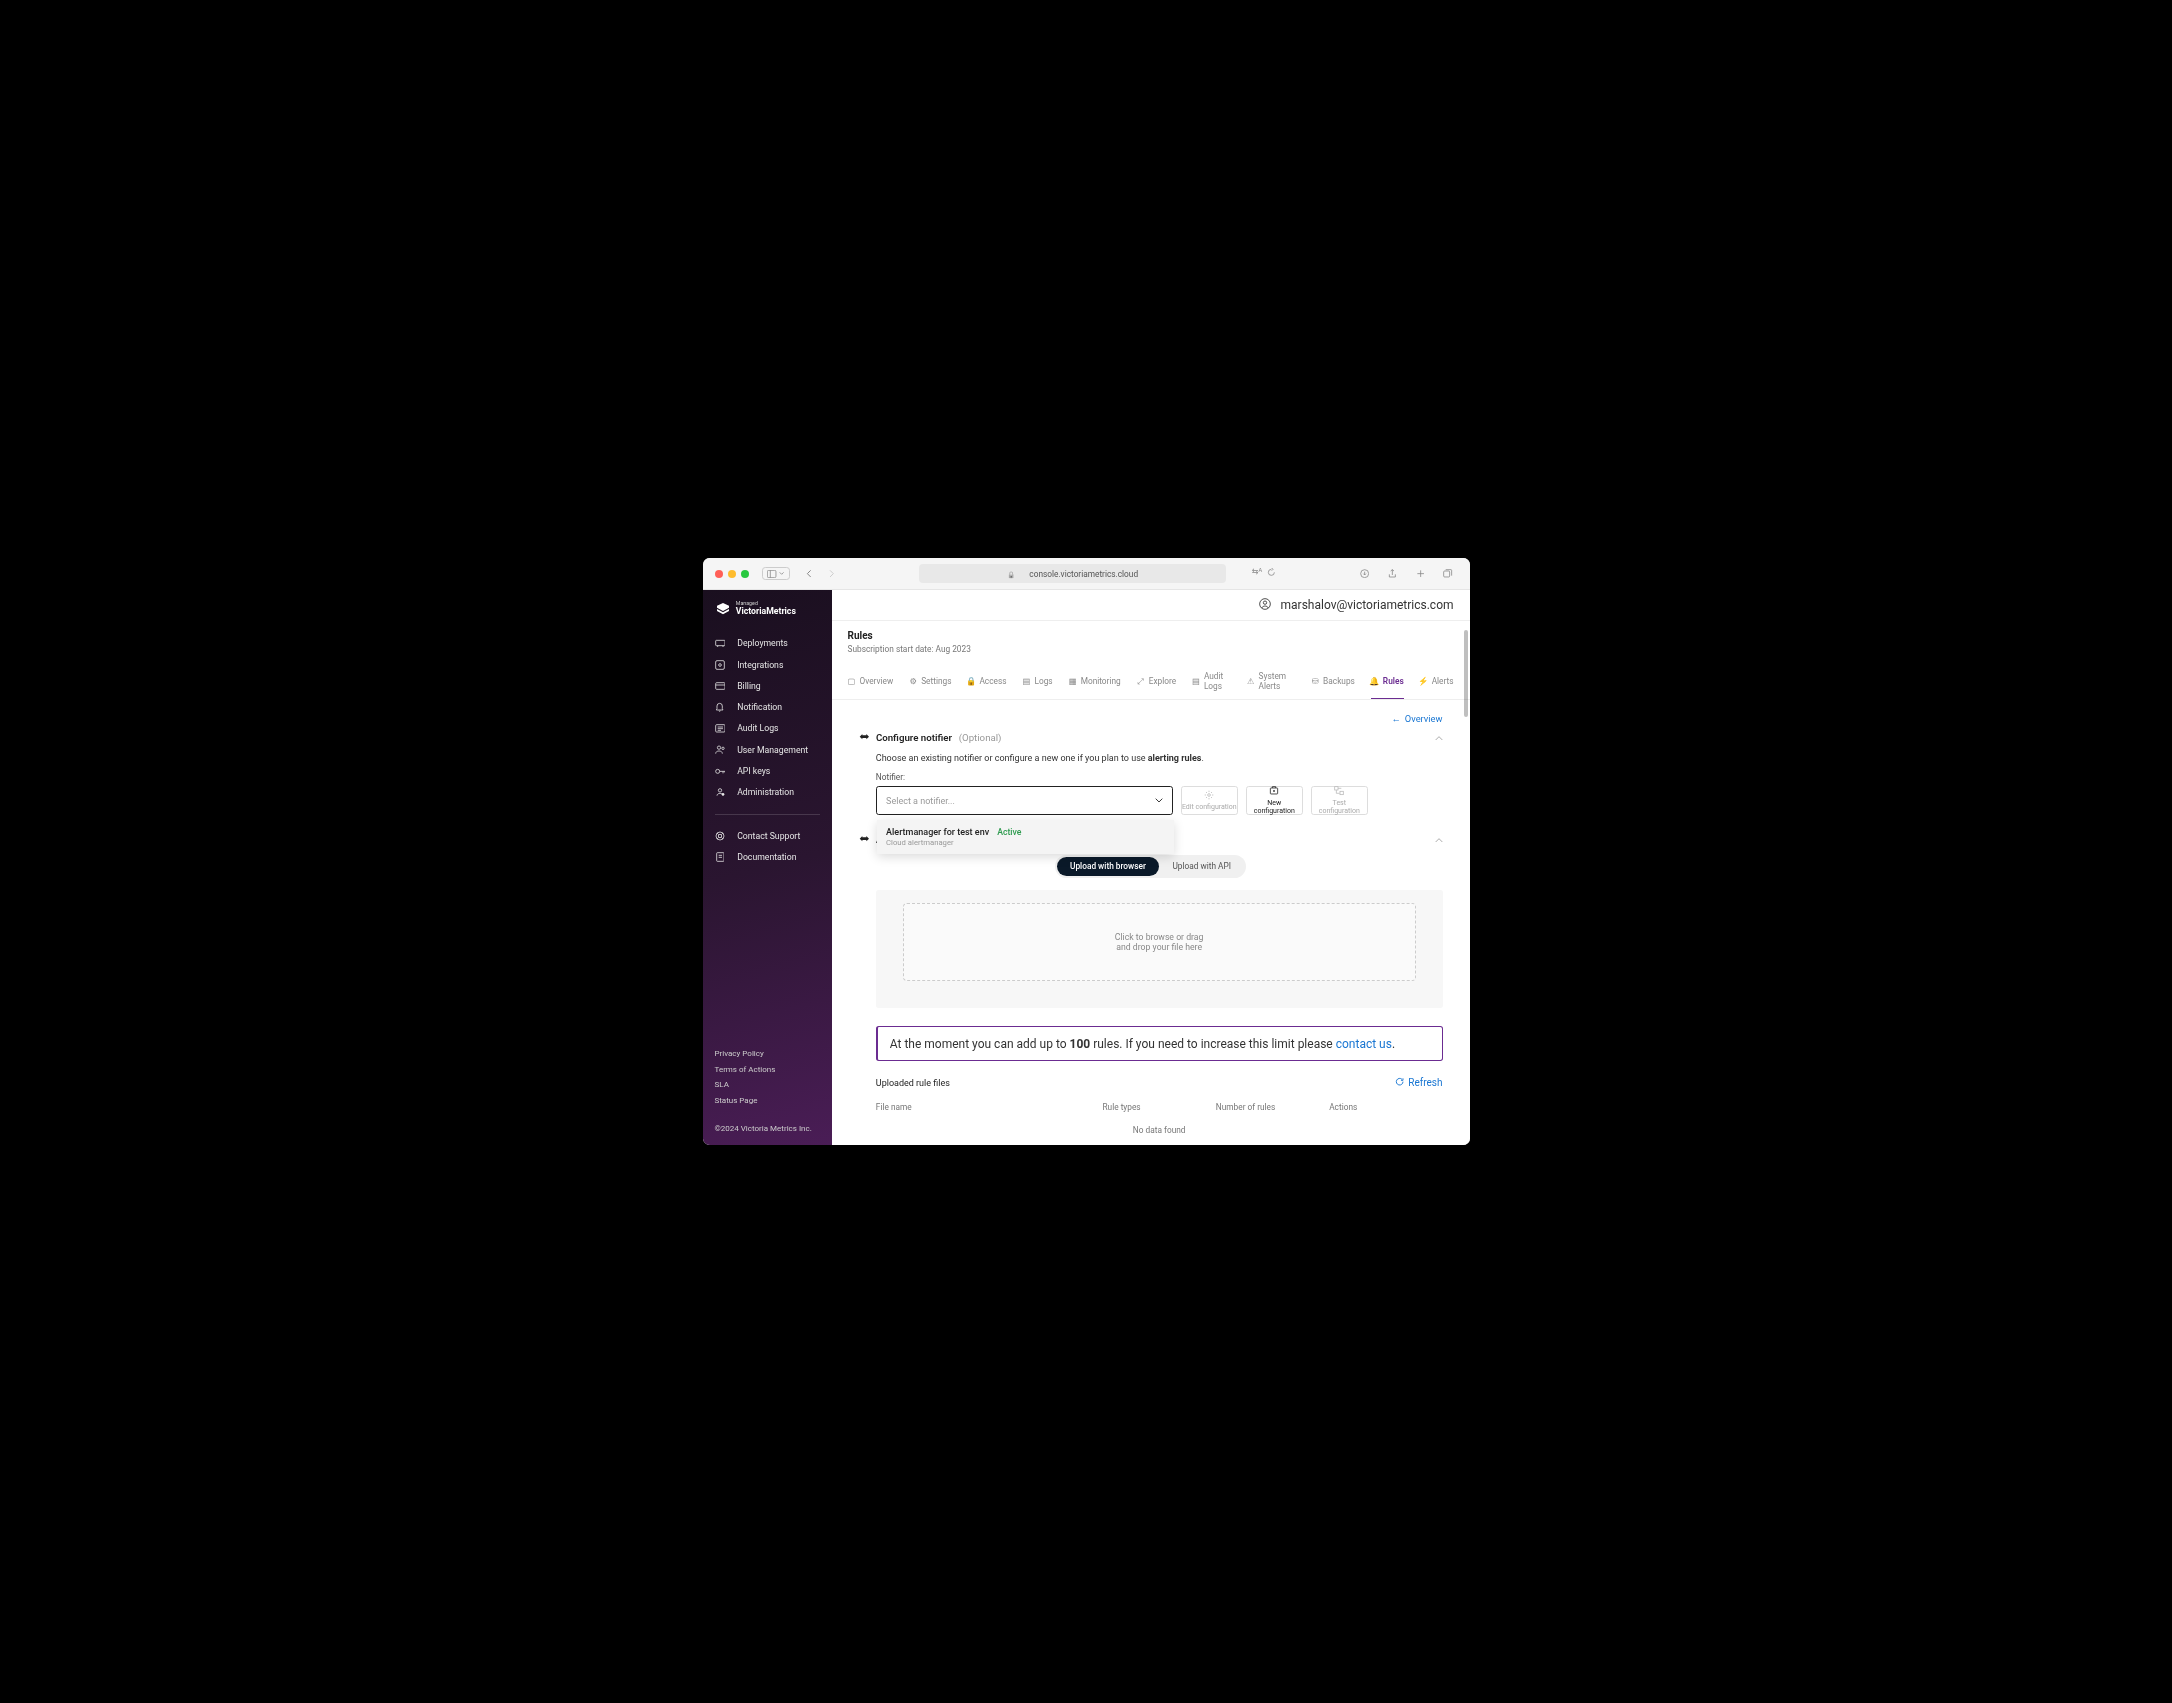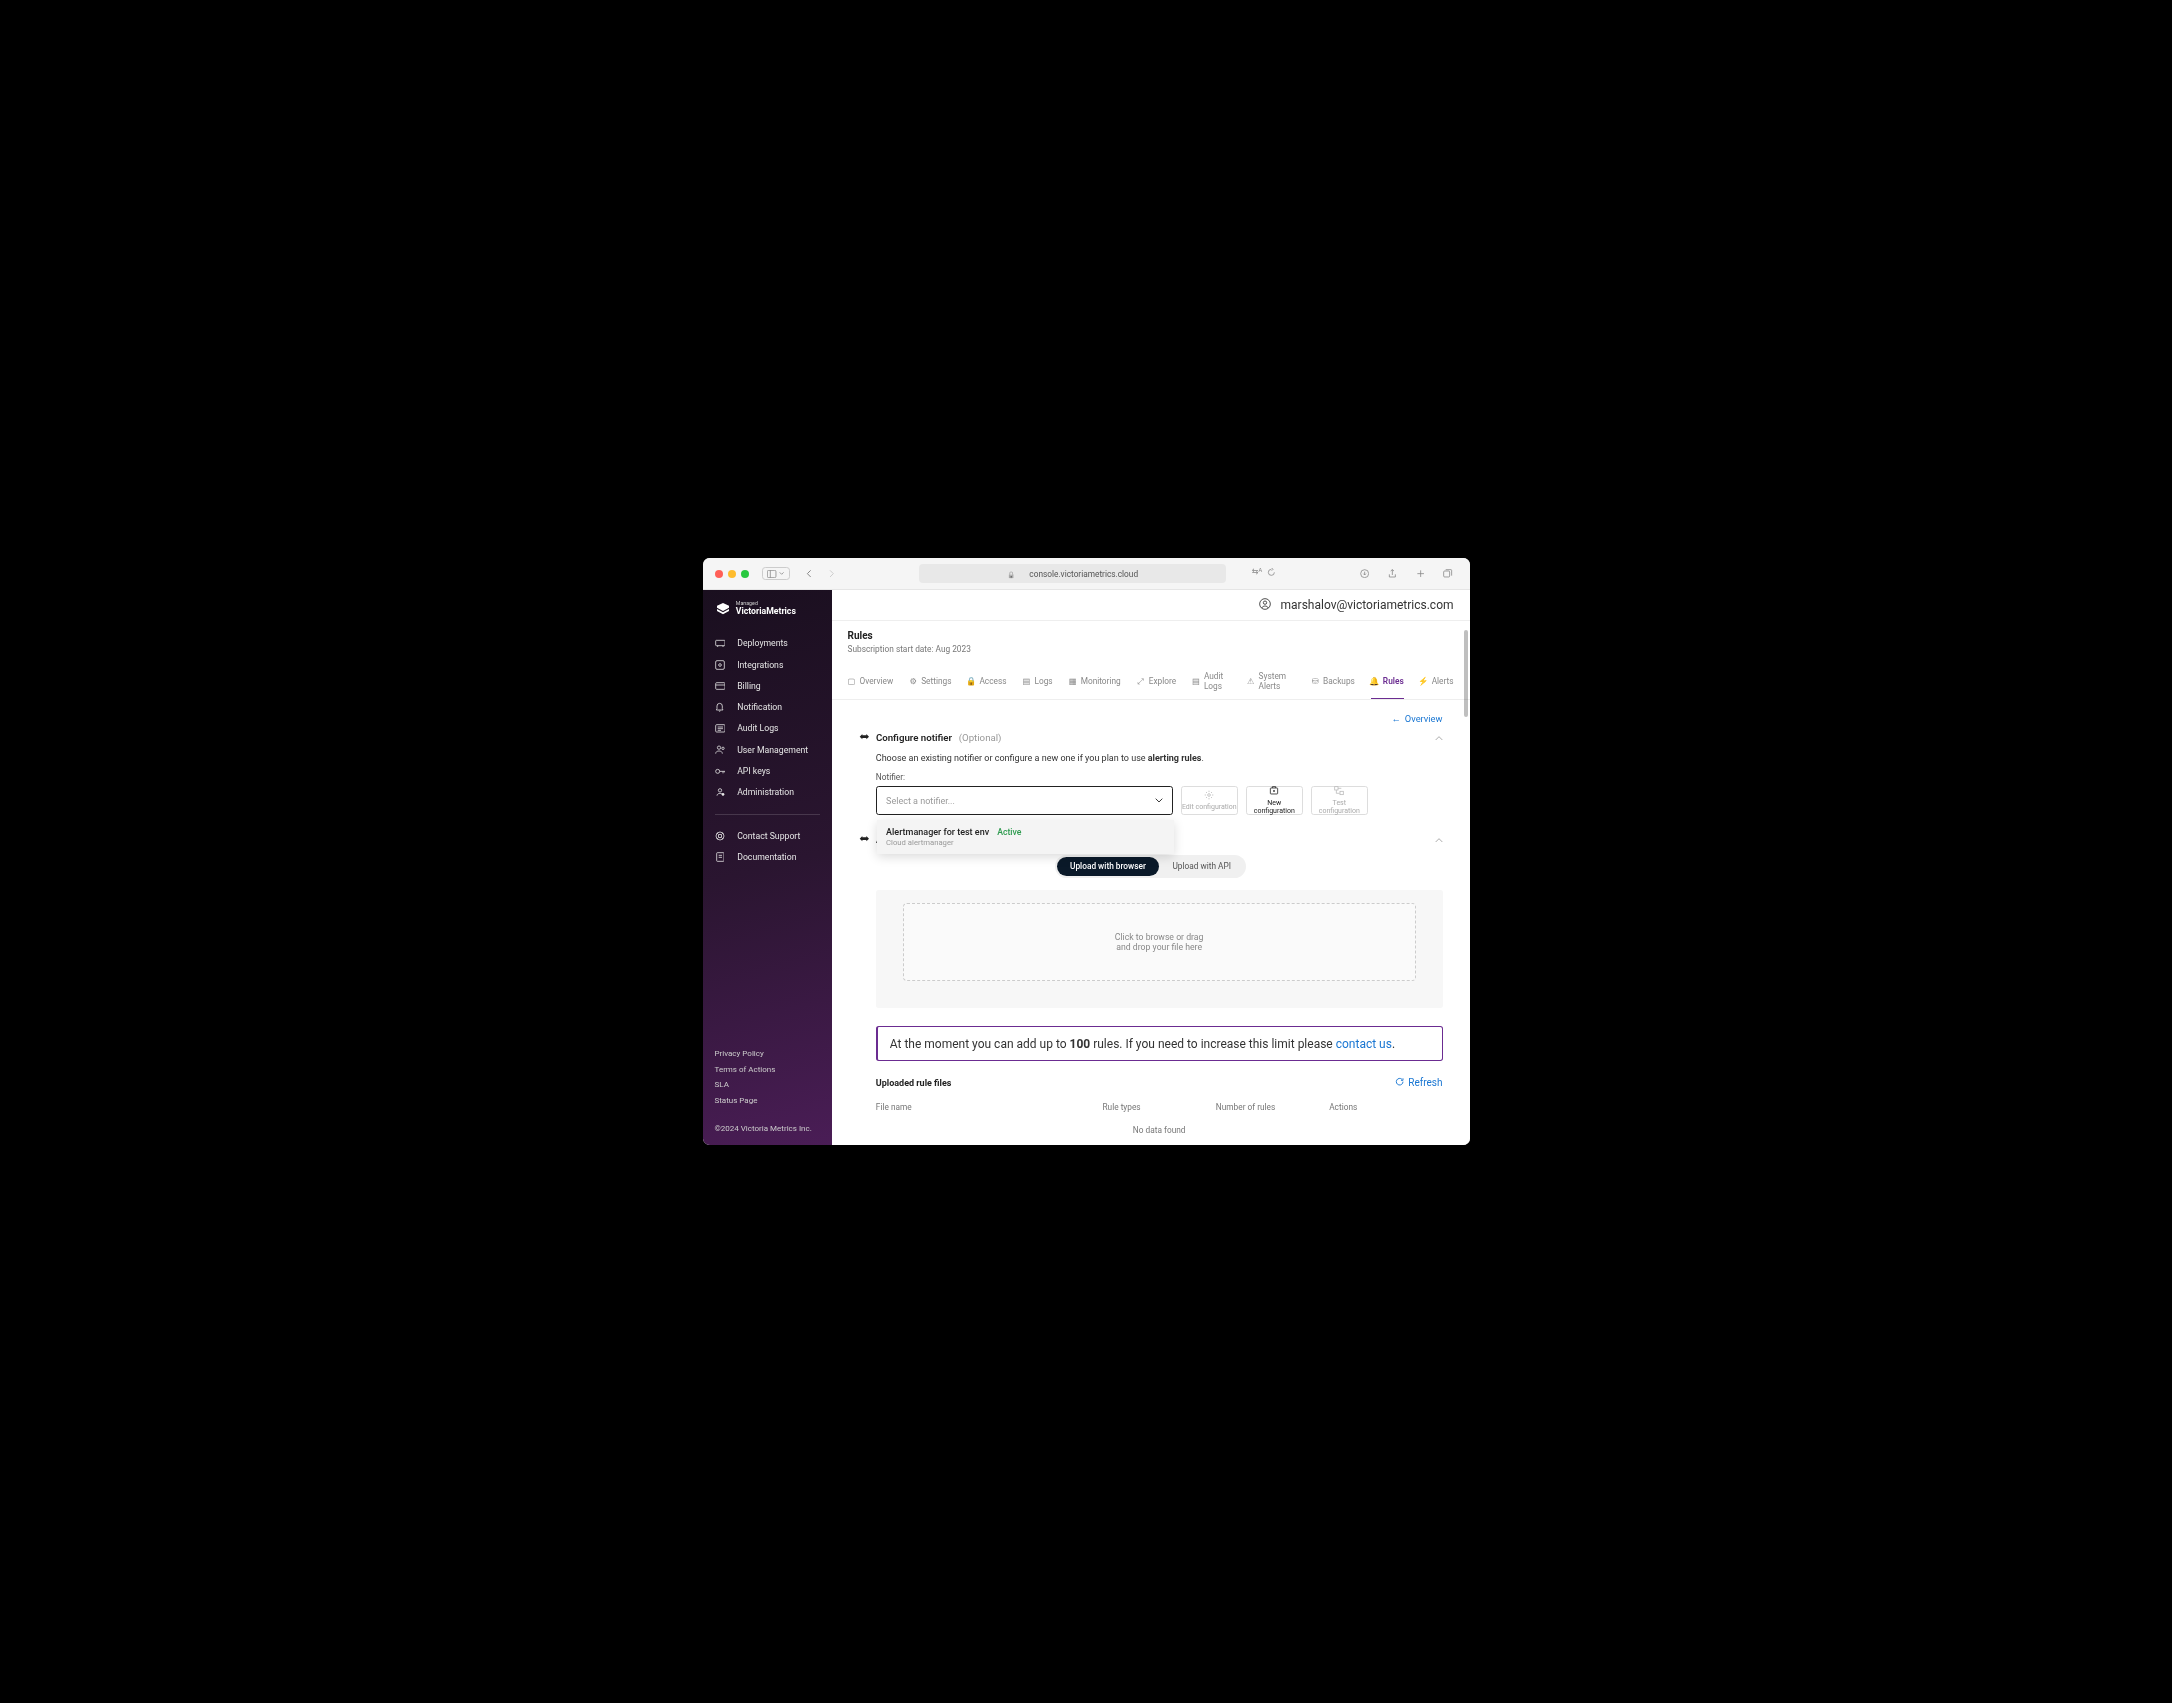--- a/index.html
+++ b/index.html
@@ -64,21 +64,21 @@
 .dd-line2 { font-size: 7.7px; color: #999; margin-top: 1.3px; }
 .upload-toggle { display: flex; justify-content: center; margin: 6.7px 0 12px 0; }
 .toggle-group { display: flex; background: #f0f0f0; border-radius: 13.3px; padding: 2px; }
 .toggle-btn { padding: 4.7px 13.3px; border-radius: 12px; font-size: 8.3px; cursor: pointer; color: #555; }
 .toggle-btn.active { background: #0a1929; color: #fff; font-weight: 500; }
 .dropzone { border: 1.3px dashed #ccc; border-radius: 4px; padding: 28px; text-align: center; font-size: 8.7px; color: #888; background: #fafafa; margin: 0 0 13.3px 0; }
 .dropzone-outer { background: #f7f7f7; padding: 13.3px 27px; border-radius: 2.7px; margin-left: 17.3px; margin-right: 0; }
 .notice { border: 0.7px solid #6b2c91; border-left: 2.7px solid #6b2c91; border-radius: 2.7px; padding: 9.3px 12px; font-size: 12px; color: #333; margin-left: 17.3px; }
 .notice a { color: #1976d2; cursor: pointer; }
 .files-header { display: flex; justify-content: space-between; align-items: center; margin: 16px 0 6.7px 17.3px; }
-.files-title { font-size: 9px; font-weight: 700; color: #222; }
+.files-title { font-size: 9px; font-weight: 400; color: #222; }
 .refresh-btn { display: flex; align-items: center; gap: 4px; color: #1976d2; font-size: 10px; cursor: pointer; }
 .table-header { display: grid; grid-template-columns: 2fr 1fr 1fr 1fr; padding: 6.7px 0; font-size: 8.3px; color: #777; margin-left: 17.3px; }
 .table-empty { text-align: center; padding: 6.7px 0; font-size: 8.3px; color: #777; margin-left: 17.3px; }
 .scrollbar-indicator { position: absolute; right: 1.3px; top: 40px; width: 4px; height: 87px; background: rgba(0,0,0,0.25); border-radius: 2px; }
 </style>
 </head>
 <body>
 
 <div class="browser-window">
   <div class="browser-chrome">

